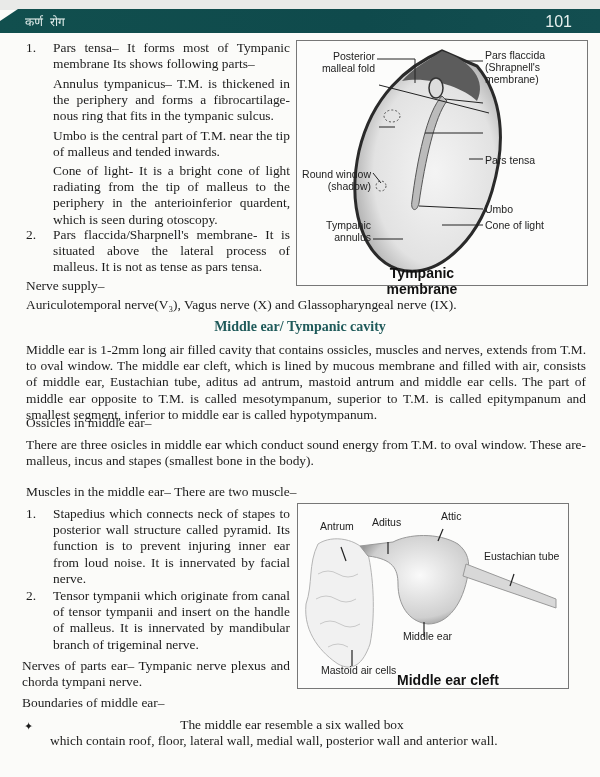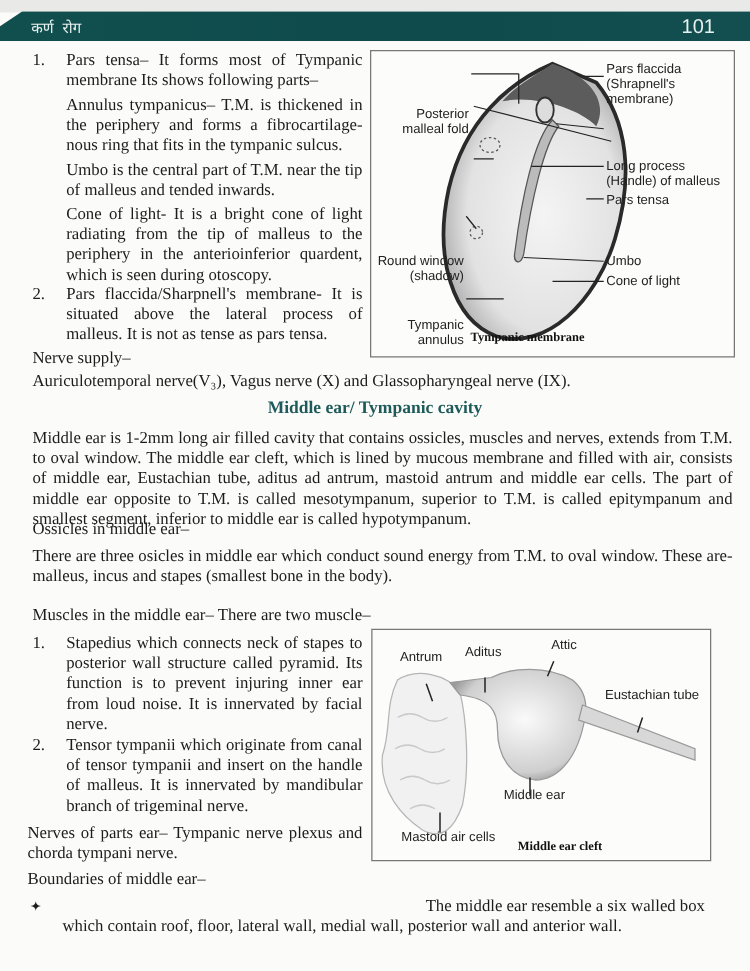--- a/index.html
+++ b/index.html
@@ -17,22 +17,22 @@
   }
   .header .chapter { position:absolute; left:25px; top:4px; color:#e6f0ee; font-family:Liberation Mono, monospace; font-size:12px; }
   .header .pageno { position:absolute; right:28px; top:4px; color:#e6f0ee; font-family:"Liberation Sans",sans-serif; font-size:16px; }
 
   .txt { position:absolute; font-size:13.4px; line-height:16.2px; text-align:justify; }
   .num { position:absolute; font-size:13.4px; line-height:16.2px; }
   .heading { position:absolute; left:0; width:600px; text-align:center; top:319px; font-weight:bold; color:#1f5a5a; font-size:14px; }
 
   .figbox { position:absolute; border:1px solid #777; background:#fcfcfb; }
   .lbl { position:absolute; font-family:"Liberation Sans",sans-serif; font-size:10.5px; line-height:12px; color:#222; }
-  .lbl.r { text-align:right;margin-top:35px; }
-  .caption { position:absolute; font-family:Liberation Serif, serif; font-weight:bold; font-size:10px; color:#111; }
+  .lbl.r { text-align:right; }
+  .caption { position:absolute; font-family:Liberation Sans, sans-serif; font-weight:bold; font-size:14px; color:#111; }
   svg { position:absolute; left:0; top:0; }
 </style>
 </head>
 <body>
 
 <div class="topstrip"></div>
 <div class="header">
   <span class="chapter">कर्ण रोग</span>
   <span class="pageno">101</span>
 </div>
@@ -75,42 +75,41 @@
       <line x1="128" y1="92" x2="186" y2="92"></line>
       <line x1="172" y1="118" x2="186" y2="118"></line>
       <line x1="122" y1="165" x2="186" y2="168"></line>
       <line x1="145" y1="184" x2="186" y2="184"></line>
     </g>
   </svg>
   <div class="lbl r" style="left:2px;top:9px;width:76px">Posterior malleal fold</div>
   <div class="lbl r" style="left:2px;top:127px;width:72px">Round window (shadow)</div>
   <div class="lbl r" style="left:2px;top:178px;width:72px">Tympanic annulus</div>
   <div class="lbl" style="left:188px;top:8px;width:98px">Pars flaccida (Shrapnell's membrane)</div>
-  <div class="lbl" style="left:188px;top:86px;width:100px">Long process (Handle) of malleus</div>
   <div class="lbl" style="left:188px;top:113px;width:98px">Pars tensa</div>
   <div class="lbl" style="left:188px;top:162px;width:98px">Umbo</div>
   <div class="lbl" style="left:188px;top:178px;width:98px">Cone of light</div>
   <div class="caption" style="left:60px;top:224px;width:130px;text-align:center">Tympanic membrane</div>
 </div>
 
 <div class="heading">Middle ear/ Tympanic cavity</div>
 <div class="txt" style="left:26px;top:342px;width:560px">Middle ear is 1-2mm long air filled cavity that contains ossicles, muscles and nerves, extends from T.M. to oval window. The middle ear cleft, which is lined by mucous membrane and filled with air, consists of middle ear, Eustachian tube, aditus ad antrum, mastoid antrum and middle ear cells. The part of middle ear opposite to T.M. is called mesotympanum, superior to T.M. is called epitympanum and smallest segment, inferior to middle ear is called hypotympanum.</div>
 <div class="txt" style="left:26px;top:415px;width:560px">Ossicles in middle ear–</div>
 <div class="txt" style="left:26px;top:437px;width:560px">There are three osicles in middle ear which conduct sound energy from T.M. to oval window. These are- malleus, incus and stapes (smallest bone in the body).</div>
 <div class="txt" style="left:26px;top:484px;width:280px">Muscles in the middle ear– There are two muscle–</div>
 
 <span class="num" style="left:26px;top:506px">1.</span>
 <div class="txt" style="left:53px;top:506px;width:237px">Stapedius which connects neck of stapes to posterior wall structure called pyramid. Its function is to prevent injuring inner ear from loud noise. It is innervated by facial nerve.</div>
 <span class="num" style="left:26px;top:588px">2.</span>
 <div class="txt" style="left:53px;top:588px;width:237px">Tensor tympanii which originate from canal of tensor tympanii and insert on the handle of malleus. It is innervated by mandibular branch of trigeminal nerve.</div>
 
 <div class="txt" style="left:22px;top:658px;width:268px">Nerves of parts ear– Tympanic nerve plexus and chorda tympani nerve.</div>
 <div class="txt" style="left:22px;top:695px;width:268px">Boundaries of middle ear–</div>
 <span class="num" style="left:24px;top:718px;font-size:11px">✦</span>
-<div class="txt" style="left:64px;top:717px;width:500px;text-align:right">The middle ear resemble a six walled box</div>
+<div class="txt" style="left:42px;top:717px;width:500px;text-align:center">The middle ear resemble a six walled box</div>
 <div class="txt" style="left:50px;top:733px;width:550px;text-align:left">which contain roof, floor, lateral wall, medial wall, posterior wall and anterior wall.</div>
 
 <div class="figbox" style="left:297px;top:503px;width:270px;height:184px">
   <svg width="270" height="184">
     <defs>
       <radialGradient id="me" cx="55%" cy="45%" r="60%">
         <stop offset="0%" stop-color="#fafafa"></stop>
           <stop offset="80%" stop-color="#cfcfcf"></stop>
           <stop offset="100%" stop-color="#9a9a9a"></stop>
       </radialGradient>

